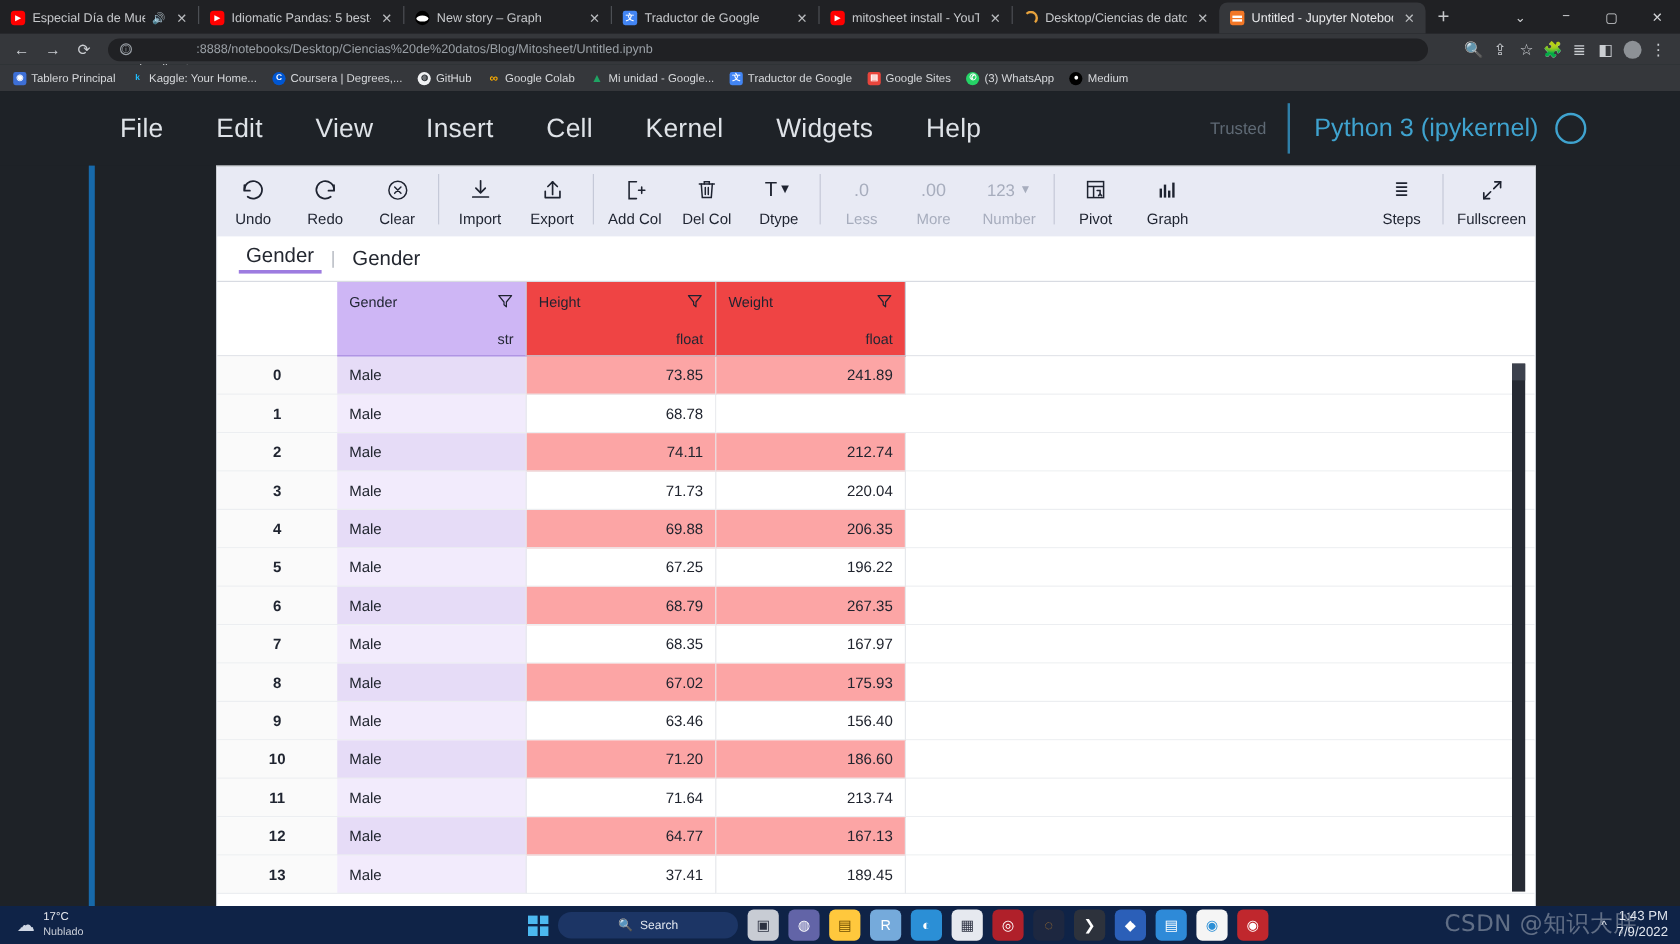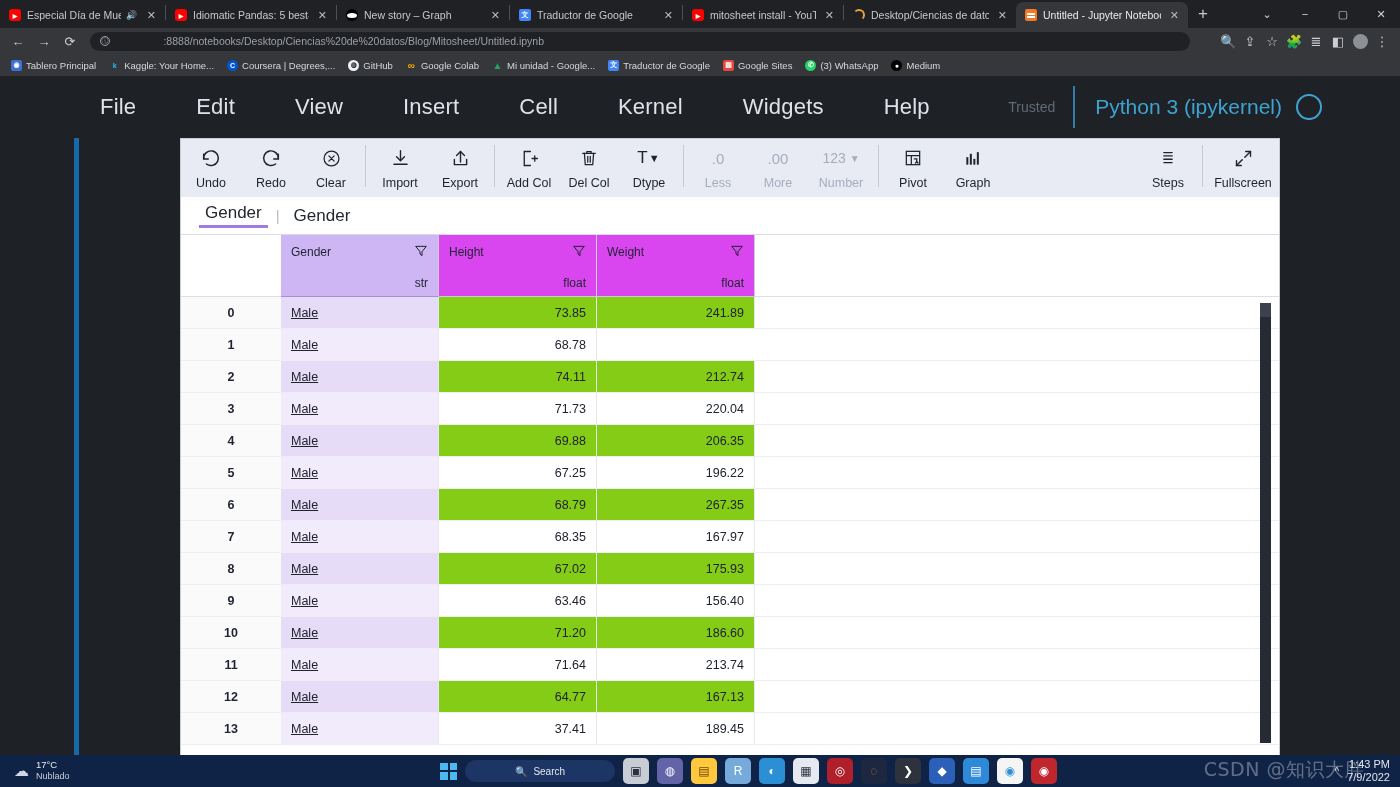--- a/index.html
+++ b/index.html
@@ -81,21 +81,21 @@
 
   
   .page {
     position: absolute; top: 76px; left: 0; width: 1400px; height: 757px;
     background: #1e2227;
   }
   .jup-menubar {
     position: absolute; top: 0; left: 0; width: 1400px; height: 62px;
     background: #1e2227; display: flex; align-items: center;
   }
-  .jup-menus { display: flex; align-items: center; gap: 16px; margin-left: 78px; }
+  .jup-menus { display: flex; align-items: center; gap: 0; margin-left: 78px; }
   .jup-menu { font-size: 22px; color: #dfe3e8; padding: 0 22px; letter-spacing: .2px; }
   .jup-right { margin-left: auto; display: flex; align-items: center; gap: 0; padding-right: 78px; }
   .trusted { font-size: 14px; color: #5f6a75; padding-right: 18px; }
   .kernel-div { width: 2px; height: 42px; background: #2f7fa8; }
   .kernel-name { font-size: 21px; color: #3fa3cf; padding-left: 20px; }
   .kernel-circle { width: 26px; height: 26px; border-radius: 50%; border: 2px solid #3fa3cf;
                    margin-left: 14px; }
 
   
   .cell-marker {
@@ -138,27 +138,27 @@
     font-size: 12.5px; font-weight: bold; color: #1f2430; background: #fafafa;
     border-bottom: 1px solid #eceef1;
   }
   .c-idx.hdr { background: #fff; border-bottom: 1px solid #dcdfe5; }
   .cell {
     flex: 0 0 158px; width: 158px; display: flex; align-items: center;
     font-size: 12.5px; color: #20242e; padding: 0 10px;
     border-bottom: 1px solid #eceef1; border-right: 1px solid #e6e8ec;
   }
   .cell.num { justify-content: flex-end; }
-  .cell.sel { background: #f2ebfc; text-decoration: underline; }
+  .cell.sel { background: #f2ebfc; }
   .cell.sel.alt { background: #e6dcf7; }
-  .cell.alt { background: #84cc16; }
+  .cell.alt { background: #fca5a5; }
   .cell.blank { flex: 1 1 auto; width: auto; border-right: none; background: #fff; }
   .colhdr {
     flex: 0 0 158px; width: 158px; position: relative; padding: 10px 10px 6px 10px;
-    background: #d946ef; border-right: 1px solid #c9cdd8; border-bottom: 1px solid #c9cdd8;
+    background: #ef4444; border-right: 1px solid #c9cdd8; border-bottom: 1px solid #c9cdd8;
     display: flex; flex-direction: column; justify-content: space-between;
   }
   .colhdr.selcol { background: #ceb6f5; border-bottom: 1px solid #a98ce0; }
   .colhdr-name { font-size: 12px; color: #1e2330; }
   .colhdr-type { font-size: 12px; color: #232733; text-align: right; }
   .filter-ico { position: absolute; right: 9px; top: 8px; width: 16px; height: 16px; }
   .grid-vscroll {
     position: absolute; right: 8px; top: 68px; width: 11px; height: 440px;
     background: #262a33; border-radius: 0;
   }

